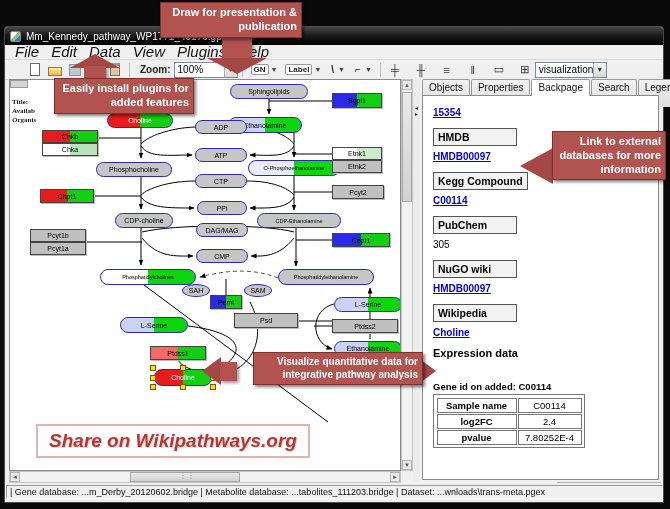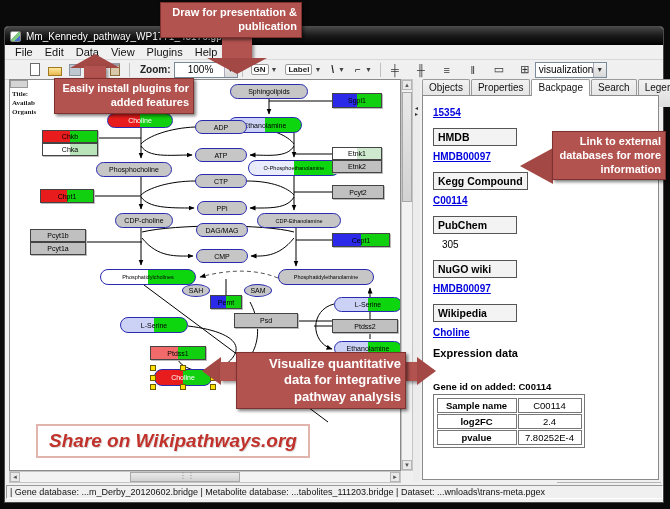--- a/index.html
+++ b/index.html
@@ -12,51 +12,51 @@
   #titlebar { position:absolute; left:0; top:0; width:100%; height:18px;
               background:linear-gradient(#484848,#1c1c1c 45%,#000);
               border-radius:3px 3px 0 0; display:flex; align-items:center; padding:0 5px; }
   #app-icon { width:11px; height:11px; margin-right:5px;
               background:linear-gradient(135deg,#fff 40%,#7ec87e 40% 70%,#4a6fd0 70%);
               border:1px solid #888; border-radius:2px; }
   #title-text { color:#fff; font-size:10px; white-space:nowrap; overflow:hidden; text-shadow:0 1px 1px #000; }
 
   #menubar { position:absolute; left:0; top:18px; width:100%; height:15px; background:#f0f0f0;
              border-bottom:1px solid #d9d9d9; display:flex; align-items:center; padding-left:4px; }
-  .menu-item { font-size:11px; color:#111; padding:15px 6px; line-height:14px; }
+  .menu-item { font-size:15px; color:#111; padding:15px 6px; line-height:14px;font-style:italic; }
 
   #toolbar { position:absolute; left:0; top:33px; width:100%; height:20px; background:#f0f0f0;
              border-bottom:1px solid #cfcfcf; display:flex; align-items:center; padding-left:20px; }
   .tb-btn { width:20px; height:18px; display:flex; align-items:center; justify-content:center; }
   .tb-sep { width:1px; height:14px; background:#c0c0c0; margin:0 4px; }
   .tb-ico { display:block; }
   .new-file-icon { width:10px; height:13px; background:#fff; border:1px solid #6a6a6a; }
   .open-icon { width:14px; height:9px; background:linear-gradient(#ffe9a0,#e8b94f); border:1px solid #a07820; margin-top:3px; }
   .save-icon { width:12px; height:12px; background:#bfc7cf; border:1px solid #8a93a0; }
   .copy-icon { position:relative; width:9px; height:11px; background:#fff; border:1px solid #6a6a6a; box-shadow:3px 3px 0 -1px #fff, 3px 3px 0 0 #6a6a6a; margin-right:3px; }
   .paste-icon { width:10px; height:13px; background:#d8c7a8; border:1px solid #8a6d3b; border-top:3px solid #9a9aa5; }
   #zoom-label { font-size:10px; font-weight:bold; color:#222; margin:0 3px 0 6px; }
   .combo { height:16px; background:#fff; border:1px solid #7a8a99; display:flex; align-items:center; font-size:10px; }
-  .combo .combo-text { flex:1; padding-left:3px; white-space:nowrap; overflow:hidden;text-align:center; }
+  .combo .combo-text { flex:1; padding-left:3px; white-space:nowrap; overflow:hidden; }
   .combo .combo-arrow { width:13px; height:100%; background:linear-gradient(#f4f4f4,#d8d8d8); border-left:1px solid #aab; font-size:7px; display:flex; align-items:center; justify-content:center; color:#333; }
   #zoom-combo { width:64px; }
   #vis-combo { width:72px; }
   .tb-tool { display:flex; align-items:center; height:18px; padding:0 3px; margin:0 1px; }
   .tool-label { font-size:8px; font-weight:bold; color:#222; border:1px solid #999; padding:0 2px; background:#fdfdfd; border-radius:2px; }
   .tool-label.plain { border:none; background:none; font-size:10px; }
   .caret { font-size:7px; color:#444; margin-left:2px; }
   .align-glyph { font-size:11px; color:#333; }
 
   
   #canvas { position:absolute; left:4px; top:52px; width:392px; height:392px; background:#fff;
             border:1px solid #8a8a8a; overflow:hidden; }
   #canvas svg { position:absolute; left:0; top:0; }
   #corner-tab { position:absolute; left:0; top:0; width:18px; height:8px; background:#d5d5d5; border:1px solid #999; }
   .info-label { position:absolute; left:2px; font-size:7px; font-weight:bold; color:#222; width:26px;
-                white-space:nowrap; overflow:hidden; font-family:"Liberation Serif",serif; }
+                white-space:nowrap; overflow:hidden; font-family:"Liberation Serif",serif;margin-top:8px; }
 
   .node { position:absolute; display:flex; align-items:center; justify-content:center;
           font-size:7px; color:#000; white-space:nowrap; overflow:hidden; z-index:2; }
   .node.metabolite { border:1px solid #2b2bb0; border-radius:8px; }
   .node.small { border:1px solid #2b2bb0; border-radius:50%; }
   .node.gene { border:1px solid #444; box-shadow:1px 1px 0 #bbb; }
   .handle { position:absolute; width:6px; height:6px; background:#ffe000; border:1px solid #6a5a00; z-index:3; }
 
   #vscroll { position:absolute; left:396px; top:52px; width:12px; height:392px; background:#f2f2f2; border:1px solid #c4c4c4; }
   #hscroll { position:absolute; left:4px; top:444px; width:392px; height:12px; background:#f2f2f2; border:1px solid #c4c4c4; }
@@ -76,21 +76,21 @@
   #tabs { position:absolute; left:2px; top:0; height:17px; display:flex; }
   .tab { font-size:10px; color:#111; padding:2px 6px 0; border:1px solid #9a9a9a; border-bottom:none;
          background:linear-gradient(#f2f2f2,#dcdcdc); margin-right:1px; border-radius:2px 2px 0 0; height:28px; }
   .tab.active { background:#fff; height:17px; position:relative; z-index:2; font-weight:normal; }
   #panel-content { position:absolute; left:2px; top:16px; width:237px; height:385px; background:#fff;
                    border:1px solid #8a8a8a; padding:6px 10px; overflow:hidden; }
   .bp-header { display:inline-block; min-width:84px; border:1px solid #555; background:#f3f3f3;
                font-weight:bold; font-size:10.5px; padding:2px 4px; }
   .bp-group { margin-bottom:9px; }
   .bp-link { display:block; color:#0000dd; font-weight:bold; font-size:10px; text-decoration:underline; margin-top:5px; }
-  .bp-plain { display:block; color:#000; font-size:10px; margin-top:5px;margin-left:9px; }
+  .bp-plain { display:block; color:#000; font-size:10px; margin-top:5px; }
   #expr-title { font-size:11px; font-weight:bold; margin-top:4px; }
   #gene-id-line { font-size:9.5px; font-weight:bold; margin-top:22px; }
   #expr-table { display:inline-block; border:1px solid #777; padding:2px; margin-top:2px; background:#fff; }
   .expr-row { display:flex; }
   .expr-cell { border:1px solid #777; height:15px; display:flex; align-items:center; justify-content:center;
                font-size:9.5px; margin:0.5px; }
   .expr-key { width:80px; font-weight:bold; }
   .expr-val { width:64px; }
 
   
@@ -105,21 +105,21 @@
   .co-shape { position:absolute; z-index:49; background:#b25350; box-shadow:2px 2px 3px rgba(0,0,0,.4); }
   .co-tri { position:absolute; z-index:49; width:0; height:0; }
   #callout-draw { left:160px; top:2px; width:142px; }
   #draw-stem { left:222px; top:36px; width:30px; height:24px; }
   #draw-tip { left:207px; top:58px; border-left:30px solid transparent; border-right:30px solid transparent; border-top:16px solid #a34845; }
   #callout-plugins { left:30px; top:78px; width:140px;margin-left:24px; }
   #plugins-tip { left:70px; top:54px; border-left:25px solid transparent; border-right:25px solid transparent; border-bottom:14px solid #a34845; }
   #plugins-stem { left:84px; top:66px; width:22px; height:13px; }
   #callout-link { left:552px; top:131px; width:114px; }
   #link-tip { left:520px; top:148px; border-top:18px solid transparent; border-bottom:18px solid transparent; border-right:33px solid #a34845; }
-  #callout-viz { left:236px; top:352px; width:170px; font-size:13px; }
+  #callout-viz { left:253px; top:352px; width:170px; font-size:10px; }
   #viz-stem-l { left:220px; top:362px; width:17px; height:19px; }
   #viz-tip-l { left:202px; top:357px; border-top:14px solid transparent; border-bottom:14px solid transparent; border-right:19px solid #a34845; }
   #viz-stem-r { left:405px; top:362px; width:13px; height:19px; }
   #viz-tip-r { left:417px; top:357px; border-top:14px solid transparent; border-bottom:14px solid transparent; border-left:19px solid #a34845; }
   #callout-share { position:absolute; left:36px; top:424px; width:274px; height:34px; z-index:50;
                    background:#fff; border:2px solid #e2b4ae; color:#c0322b; font-weight:bold; font-style:italic;
                    font-size:19px; text-align:center; line-height:30px; text-shadow:1px 1px 0 rgba(0,0,0,.15); }
 </style>
 </head>
 <body>

